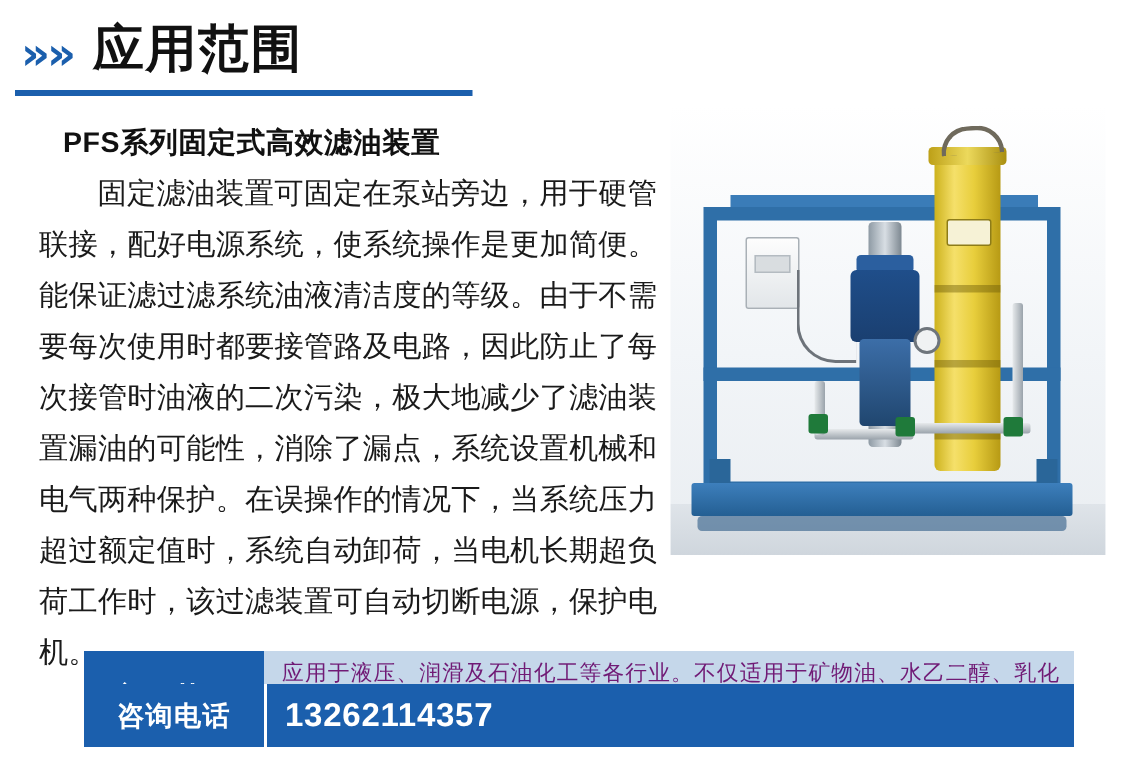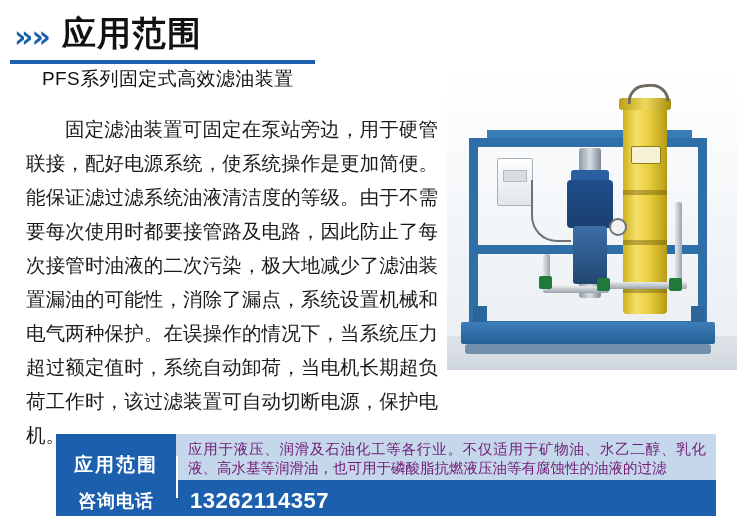--- a/index.html
+++ b/index.html
@@ -56,23 +56,23 @@
     top: 52px;
     width: 305px;
     height: 4px;
     background: #1b5fad;
   }
 
   
   .subtitle {
     position: absolute;
     left: 42px;
-    top: 66px;
+    top: 82px;
     font-size: 19px;
-    font-weight: normal;
+    font-weight: bold;
     color: #111111;
     letter-spacing: 0.4px;
   }
   .bodytext {
     position: absolute;
     left: 26px;
     top: 112px;
     width: 412px;
     font-size: 19.5px;
     line-height: 34px;
@@ -344,21 +344,20 @@
     text-justify: inter-ideograph;
   }
 
   
   .phone {
     position: absolute;
     left: 56px;
     top: 456px;
     width: 660px;
     height: 42px;
-    margin-top: 24px;
   }
   .phone-label {
     position: absolute;
     left: 0;
     top: 0;
     width: 120px;
     height: 42px;
     background: #1b5fad;
     color: #ffffff;
     font-size: 18px;

